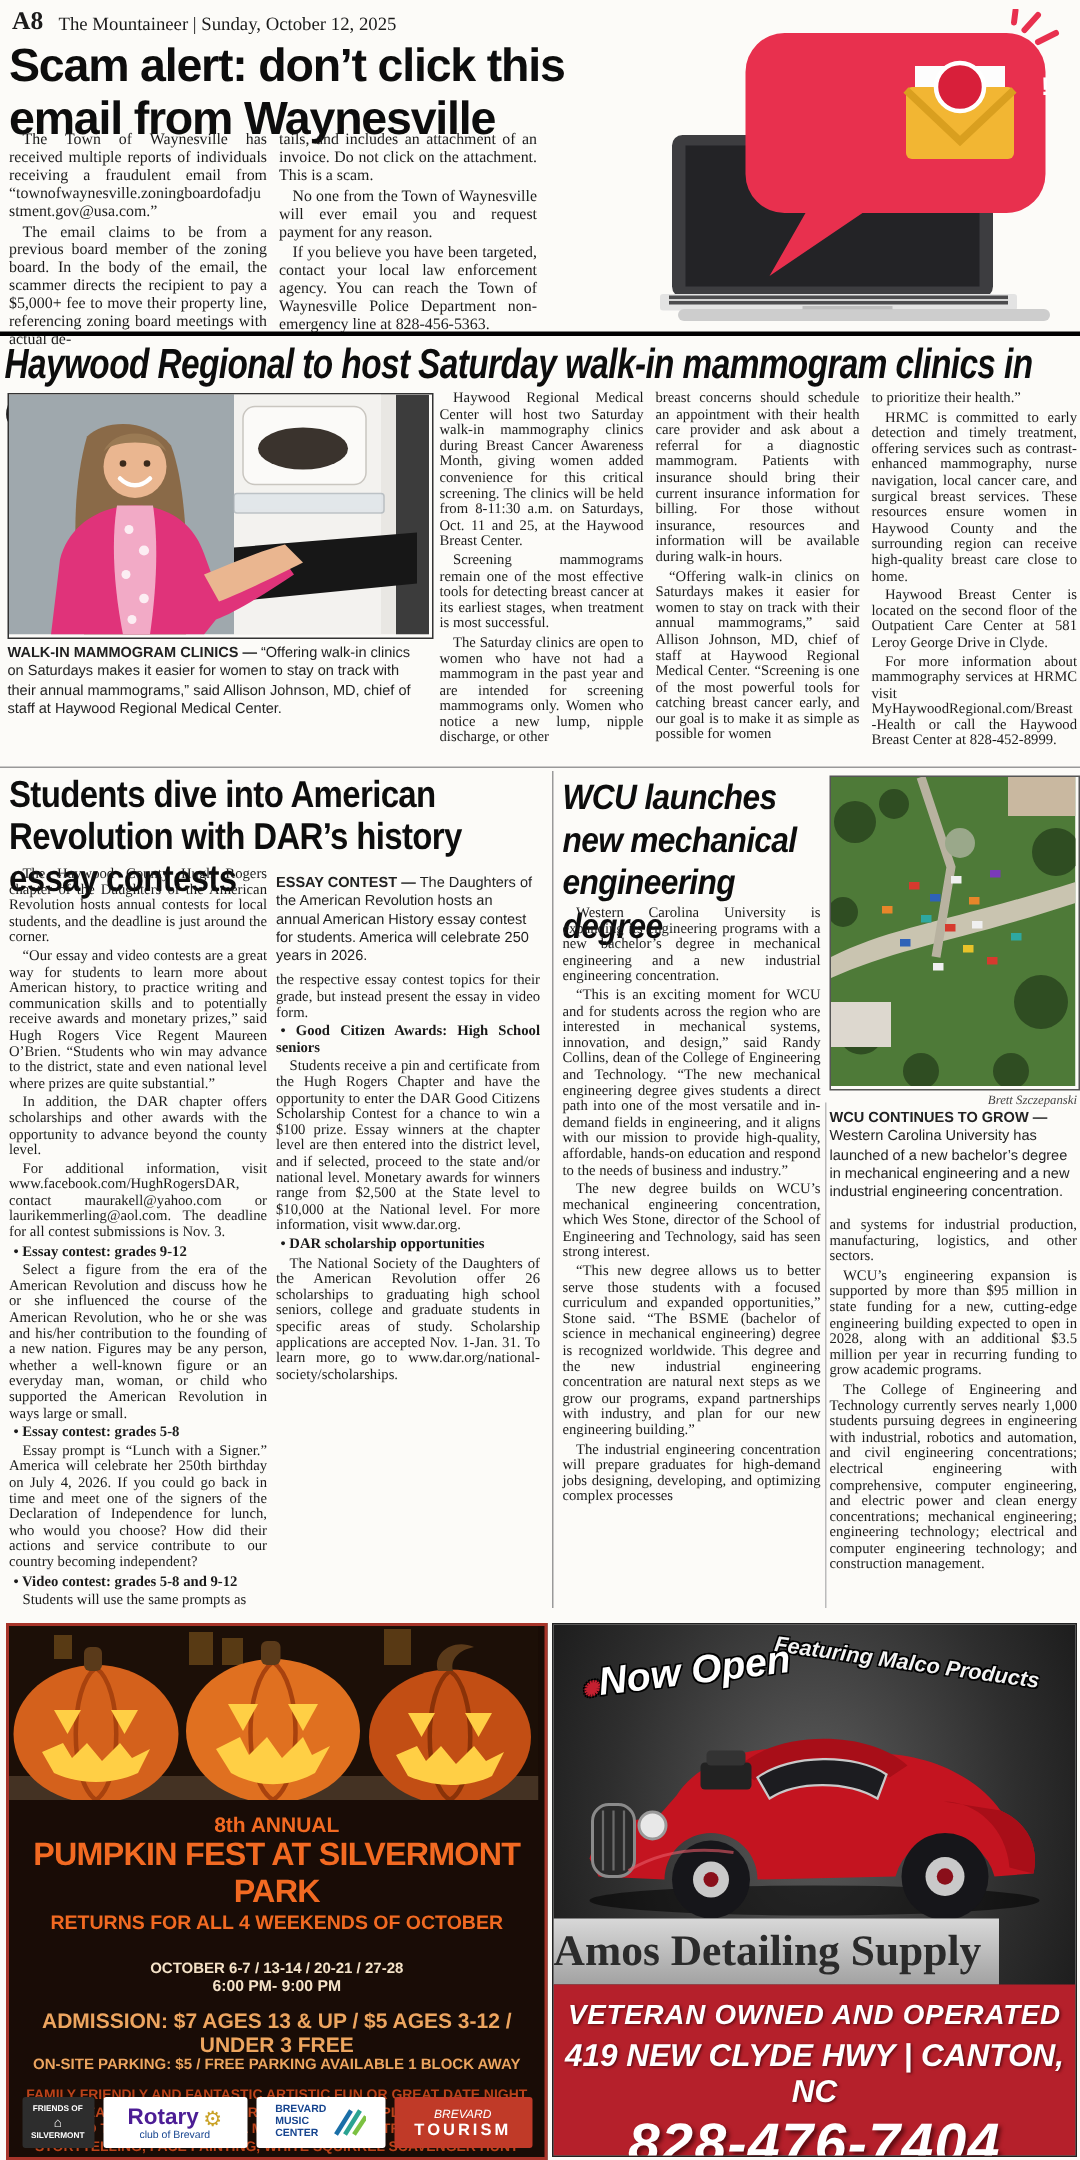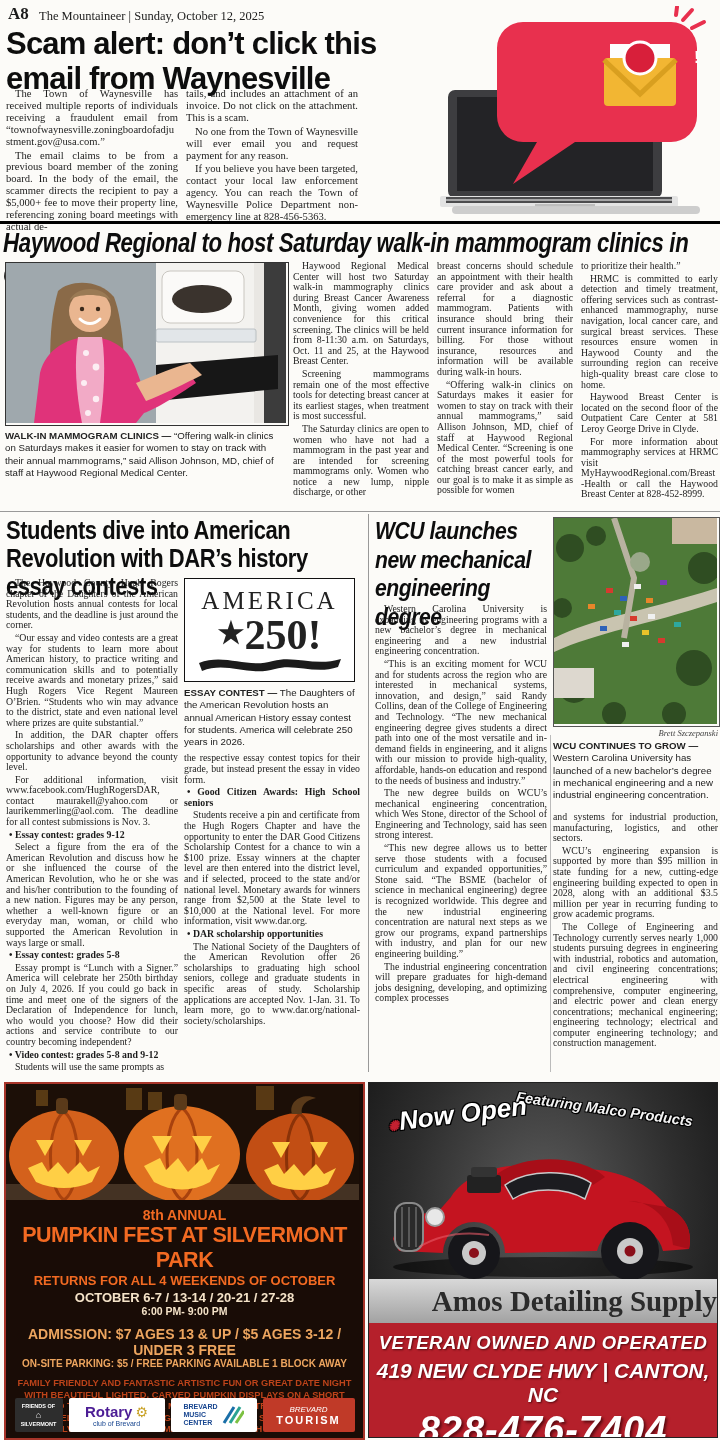--- a/index.html
+++ b/index.html
@@ -145,29 +145,20 @@
       <p>For additional information, visit www.facebook.com/HughRogersDAR, contact maurakell@yahoo.com or laurikemmerling@aol.com. The deadline for all contest submissions is Nov. 3.</p>
       <p class="bullet-head">• Essay contest: grades 9-12</p>
       <p>Select a figure from the era of the American Revolution and discuss how he or she influenced the course of the American Revolution, who he or she was and his/her contribution to the founding of a new nation. Figures may be any person, whether a well-known figure or an everyday man, woman, or child who supported the American Revolution in ways large or small.</p>
       <p class="bullet-head">• Essay contest: grades 5-8</p>
       <p>Essay prompt is “Lunch with a Signer.” America will celebrate her 250th birthday on July 4, 2026. If you could go back in time and meet one of the signers of the Declaration of Independence for lunch, who would you choose? How did their actions and service contribute to our country becoming independent?</p>
       <p class="bullet-head">• Video contest: grades 5-8 and 9-12</p>
       <p>Students will use the same prompts as</p>
     </div>
 
   <div class="abs" style="left:184px;top:578px;width:176px;">
-    <div class="a250-box" style="width:169px;">
-      <div class="a250-word">AMERICA</div>
-      <div class="a250-row">
-        <span class="a250-star">★</span><span class="a250-num">250!</span>
-      </div>
-      <svg width="150" height="18" viewBox="0 0 150 18" style="margin-top:-8px;">
-        <path d="M 4 8 C 30 -2 52 14 78 6 C 100 0 120 12 146 4 L 143 12 C 120 20 100 8 80 14 C 54 22 32 6 7 16 Z" fill="#1b1b1b"></path>
-      </svg>
-    </div>
     <div class="caption" style="width:172px;margin-top:5px;margin-bottom:5px;">
       <b>ESSAY CONTEST — </b><span>The Daughters of the American Revolution hosts an annual American History essay contest for students. America will celebrate 250 years in 2026.</span>
     </div>
     <div class="news cont-first" style="width:176px;">
         <p>the respective essay contest topics for their grade, but instead present the essay in video form.</p>
         <p class="bullet-head">• Good Citizen Awards: High School seniors</p>
         <p>Students receive a pin and certificate from the Hugh Rogers Chapter and have the opportunity to enter the DAR Good Citizens Scholarship Contest for a chance to win a $100 prize. Essay winners at the chapter level are then entered into the district level, and if selected, proceed to the state and/or national level. Monetary awards for winners range from $2,500 at the State level to $10,000 at the National level. For more information, visit www.dar.org.</p>
         <p class="bullet-head">• DAR scholarship opportunities</p>
         <p>The National Society of the Daughters of the American Revolution offer 26 scholarships to graduating high school seniors, college and graduate students in specific areas of study. Scholarship applications are accepted Nov. 1-Jan. 31. To learn more, go to www.dar.org/national-society/scholarships.</p>
       </div>
@@ -262,21 +253,21 @@
         <path d="M 294 30 C 276 42 276 106 294 116 M 294 30 C 312 42 312 106 294 116" stroke="#8a3208" stroke-width="3" fill="none"></path>
         <path d="M 286 30 C 282 18 296 8 310 14 C 300 16 294 22 296 30 Z" fill="#5a3a1a"></path>
         <polygon points="266,58 284,58 275,74" fill="#ffcf45"></polygon>
           <polygon points="304,58 322,58 313,74" fill="#ffcf45"></polygon>
         <path d="M 258 86 L 272 80 L 278 90 L 288 80 L 298 92 L 310 80 L 318 90 L 330 84 L 322 100 C 306 108 284 108 266 100 Z" fill="#ffcf45"></path>
       </g>
     </svg>
     <div class="pump-center" style="color:#f26a22;font-size:14px;margin-top:3px;">8th ANNUAL</div>
     <div class="pump-center" style="color:#f26a22;font-size:21.5px;letter-spacing:-0.5px;">PUMPKIN FEST AT SILVERMONT PARK</div>
     <div class="pump-center" style="color:#f26a22;font-size:13px;">RETURNS FOR ALL 4 WEEKENDS OF OCTOBER</div>
-    <div class="pump-center" style="color:#f5e3c8;font-size:13px;margin-top:2px;">OCTOBER 6-7 / 13-14 / 20-21 / 27-28</div>
+    <div class="pump-center" style="color:#f5e3c8;font-size:10px;margin-top:18px;">OCTOBER 6-7 / 13-14 / 20-21 / 27-28</div>
     <div class="pump-center" style="color:#f5e3c8;font-size:10.5px;">6:00 PM- 9:00 PM</div>
     <div class="pump-center" style="color:#eda55f;font-size:14px;margin-top:9px;">ADMISSION: $7 AGES 13 &amp; UP / $5 AGES 3-12 / UNDER 3 FREE</div>
     <div class="pump-center" style="color:#eda55f;font-size:10px;">ON-SITE PARKING: $5 / FREE PARKING AVAILABLE 1 BLOCK AWAY</div>
     <div class="pump-center" style="color:#bc431a;font-size:9.3px;line-height:11.5px;margin:9px 10px 0 10px;">FAMILY FRIENDLY AND FANTASTIC ARTISTIC FUN OR GREAT DATE NIGHT WITH BEAUTIFUL LIGHTED, CARVED PUMPKIN DISPLAYS ON A SHORT PAVED TRAIL. ENJOY LOCAL MUSICIANS, FOOD TRUCKS, GAMES, STORYTELLING, FACE PAINTING, WHITE SQUIRREL SCAVENGER HUNT AND SILVERMONT HISTORIC MANSION OPEN WITH GUIDED TOURS.</div>
     <div class="pump-center" style="color:#eda55f;font-size:11px;margin-top:8px;">BENEFITS SILVERMONT MANSION AND PARK</div>
     <div class="pump-center" style="color:#eda55f;font-size:11px;">364 E. MAIN ST. BREVARD, NC • HTTPS://SILVERMONT.ORG</div>
     <div class="sponsor-row">
       <div class="logo-box" style="width:48px;background:#2d2d2d;color:#fff;font-size:5.5px;font-weight:bold;gap:1px;">
         <div>FRIENDS OF</div>
         <div style="font-size:9px;">⌂</div>
@@ -329,21 +320,21 @@
       <path d="M 250 74 C 272 74 292 92 294 118 L 310 122 C 314 104 306 88 288 80 Z" fill="#a80e18"></path>
       <circle cx="95" cy="126" r="26" fill="#16161a"></circle>
         <circle cx="95" cy="126" r="12" fill="#c9c9c9"></circle>
         <circle cx="95" cy="126" r="5" fill="#8a0f1a"></circle>
       <circle cx="251" cy="124" r="29" fill="#16161a"></circle>
         <circle cx="251" cy="124" r="13" fill="#c9c9c9"></circle>
         <circle cx="251" cy="124" r="5.5" fill="#8a0f1a"></circle>
       <path d="M 40 120 C 60 108 84 104 110 108" stroke="#e85a68" stroke-width="2" fill="none" opacity="0.6"></path>
     </svg>
 
-    <div class="abs" style="left:0;top:196px;width:348px;height:44px;background:linear-gradient(#d8d8d8,#a2a2a2);display:flex;align-items:center;justify-content:flex-end;">
+    <div class="abs" style="left:0;top:196px;width:297px;height:44px;background:linear-gradient(#d8d8d8,#a2a2a2);display:flex;align-items:center;justify-content:flex-start;">
       <span style="font-family:'Liberation Serif',serif;font-weight:bold;font-size:29px;color:#2b2b2b;">Amos Detailing Supply</span>
     </div>
     <div class="abs" style="left:0;top:240px;width:348px;height:114px;background:#b5202b;text-align:center;color:#fff;font-family:'Liberation Sans',sans-serif;font-style:italic;font-weight:800;">
       <div style="font-size:18.5px;margin-top:9px;letter-spacing:0.5px;text-shadow:1px 1px 2px #5a0a10;">VETERAN OWNED AND OPERATED</div>
       <div style="font-size:21px;margin-top:5px;text-shadow:1px 1px 2px #5a0a10;">419 NEW CLYDE HWY | CANTON, NC</div>
       <div style="font-size:38px;margin-top:2px;letter-spacing:1px;text-shadow:2px 2px 3px #5a0a10;">828-476-7404</div>
     </div>
   </div>
 
 </div>

